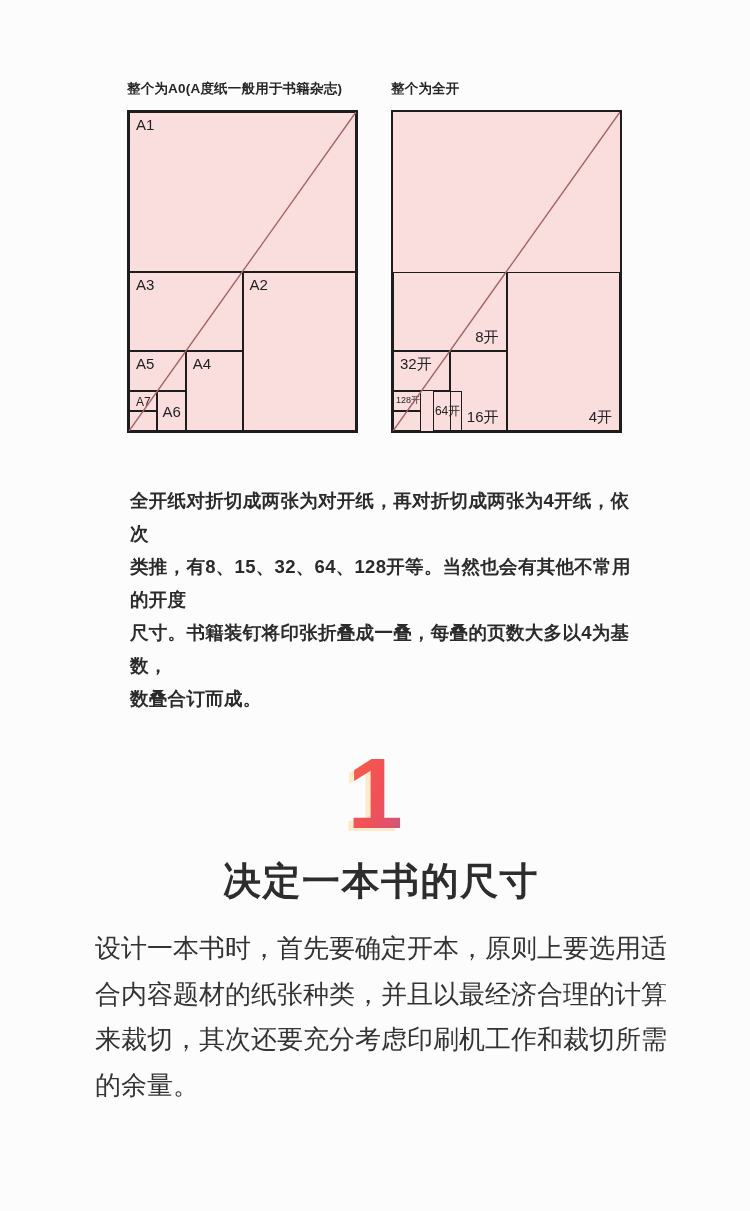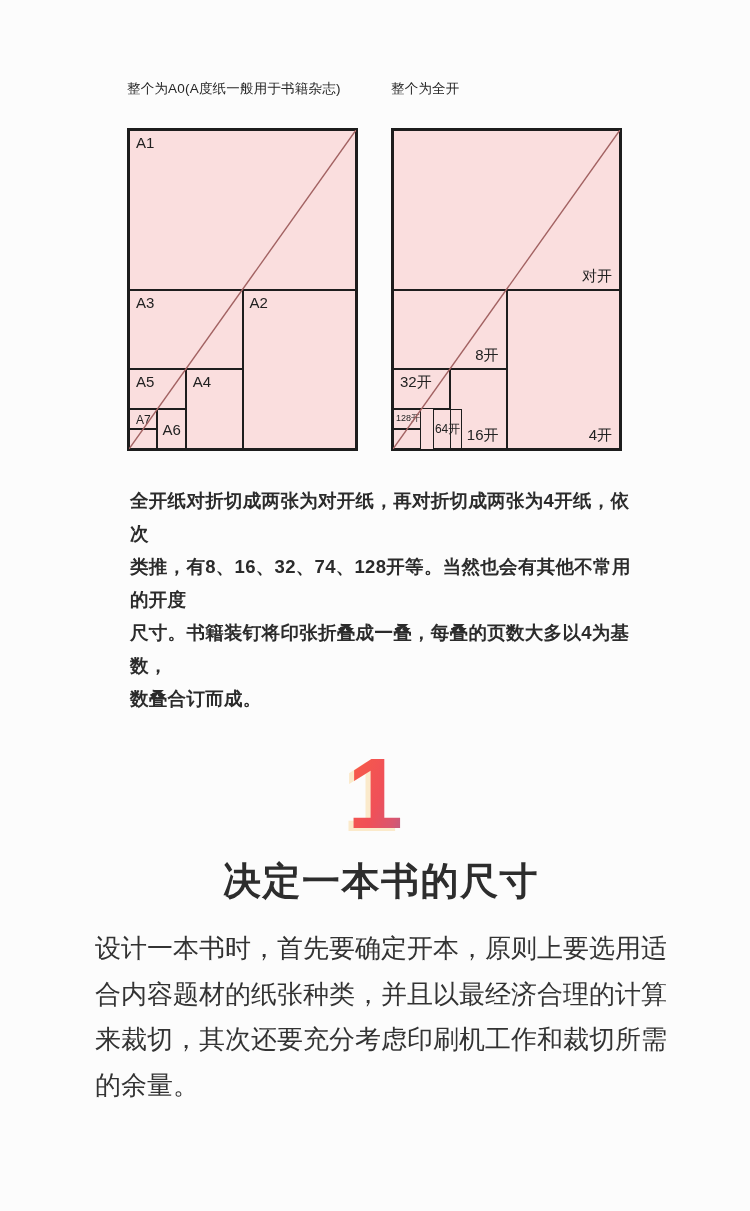--- a/index.html
+++ b/index.html
@@ -9,22 +9,22 @@
     background:#fcfcfc;
     font-family:"Liberation Sans", sans-serif;
     overflow:hidden;
     color:#2e2e2e;
   }
 
   
   .figures { position:absolute; left:127px; top:81px; display:flex; gap:33px; }
   .figure { display:flex; flex-direction:column; }
   .caption {
-    font-size:13.5px; font-weight:400; color:#262626;
-    height:16px; line-height:16px; margin-bottom:31px;
+    font-size:13.5px; font-weight:700; color:#262626;
+    height:16px; line-height:16px; margin-bottom:13px;
     letter-spacing:0.2px; white-space:nowrap;
   }
   .paper {
     position:relative; box-sizing:border-box;
     width:231px; height:323px;
     border:2px solid #b91c1c;
   }
   .cell {
     position:absolute; box-sizing:border-box;
     border:1.5px solid #1d1d1d;
@@ -111,23 +111,20 @@
             <span></span>
           </div>
           <svg class="diag" viewBox="0 0 100 100" preserveAspectRatio="none">
           <line x1="0" y1="100" x2="100" y2="0" stroke-width="1.4" vector-effect="non-scaling-stroke" stroke="#a26262"></line>
         </svg>
       </div>
     </div>
     <div class="figure">
       <div class="caption">整个为全开</div>
       <div class="paper" style="background: rgb(250, 222, 222); border-color: rgb(29, 29, 29);">
-        <div class="cell pos-br size-l" style="left: 0%; top: 0%; width: 100%; height: 50%; border-color: rgb(29, 29, 29);">
-            <span>对开</span>
-          </div>
           <div class="cell pos-br size-l" style="left: 0%; top: 50%; width: 50%; height: 25%; border-color: rgb(29, 29, 29);">
             <span>8开</span>
           </div>
           <div class="cell pos-br size-l" style="left: 50%; top: 50%; width: 50%; height: 50%; border-color: rgb(29, 29, 29);">
             <span>4开</span>
           </div>
           <div class="cell pos-tl size-l" style="left: 0%; top: 75%; width: 25%; height: 12.5%; border-color: rgb(29, 29, 29);">
             <span>32开</span>
           </div>
           <div class="cell pos-br size-l" style="left: 25%; top: 75%; width: 25%; height: 25%; border-color: rgb(29, 29, 29);">
@@ -143,21 +140,21 @@
             <span></span>
           </div>
           <svg class="diag" viewBox="0 0 100 100" preserveAspectRatio="none">
           <line x1="0" y1="100" x2="100" y2="0" stroke-width="1.4" vector-effect="non-scaling-stroke" stroke="#a26262"></line>
         </svg>
       </div>
     </div>
   </div>
 
   <p class="intro">全开纸对折切成两张为对开纸，再对折切成两张为4开纸，依次
-类推，有8、16、32、74、128开等。当然也会有其他不常用的开度
+类推，有8、15、32、64、128开等。当然也会有其他不常用的开度
 尺寸。书籍装钉将印张折叠成一叠，每叠的页数大多以4为基数，
 数叠合订而成。</p>
 
   <div class="section">
     <div class="big-number">
       <span class="num-shadow">1</span>
       <span class="num-main">1</span>
     </div>
     <h1>决定一本书的尺寸</h1>
   </div>

